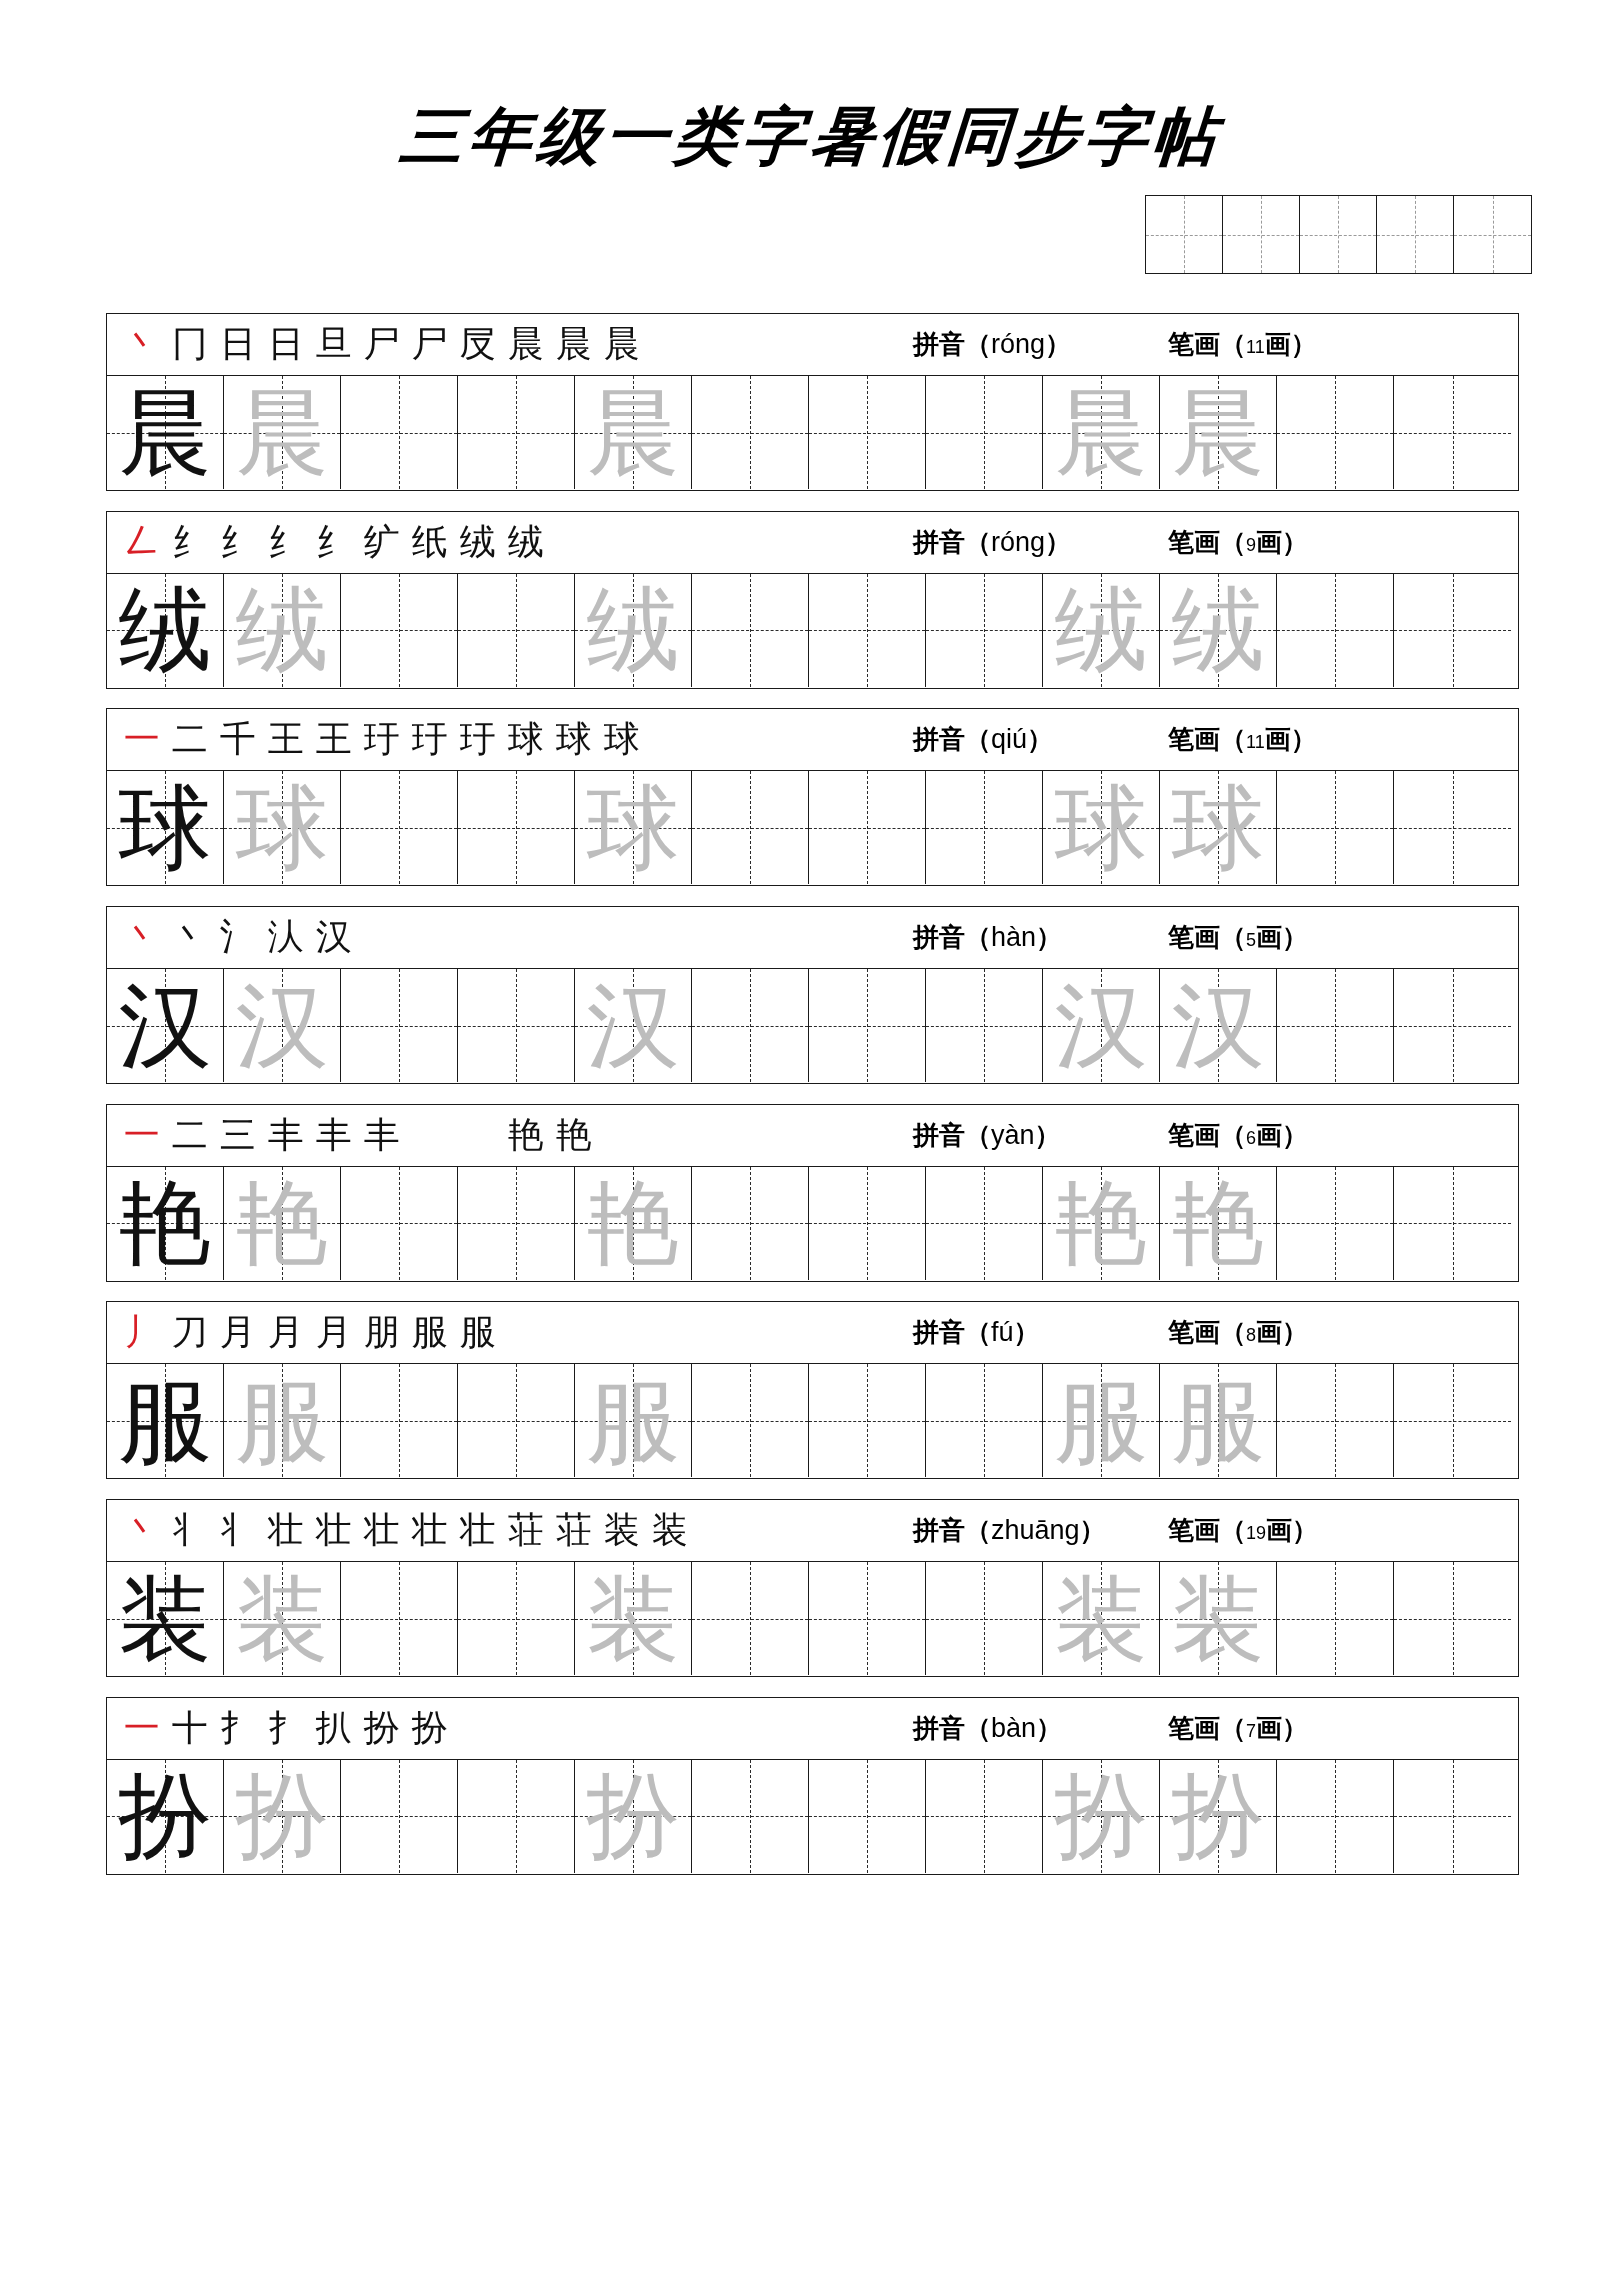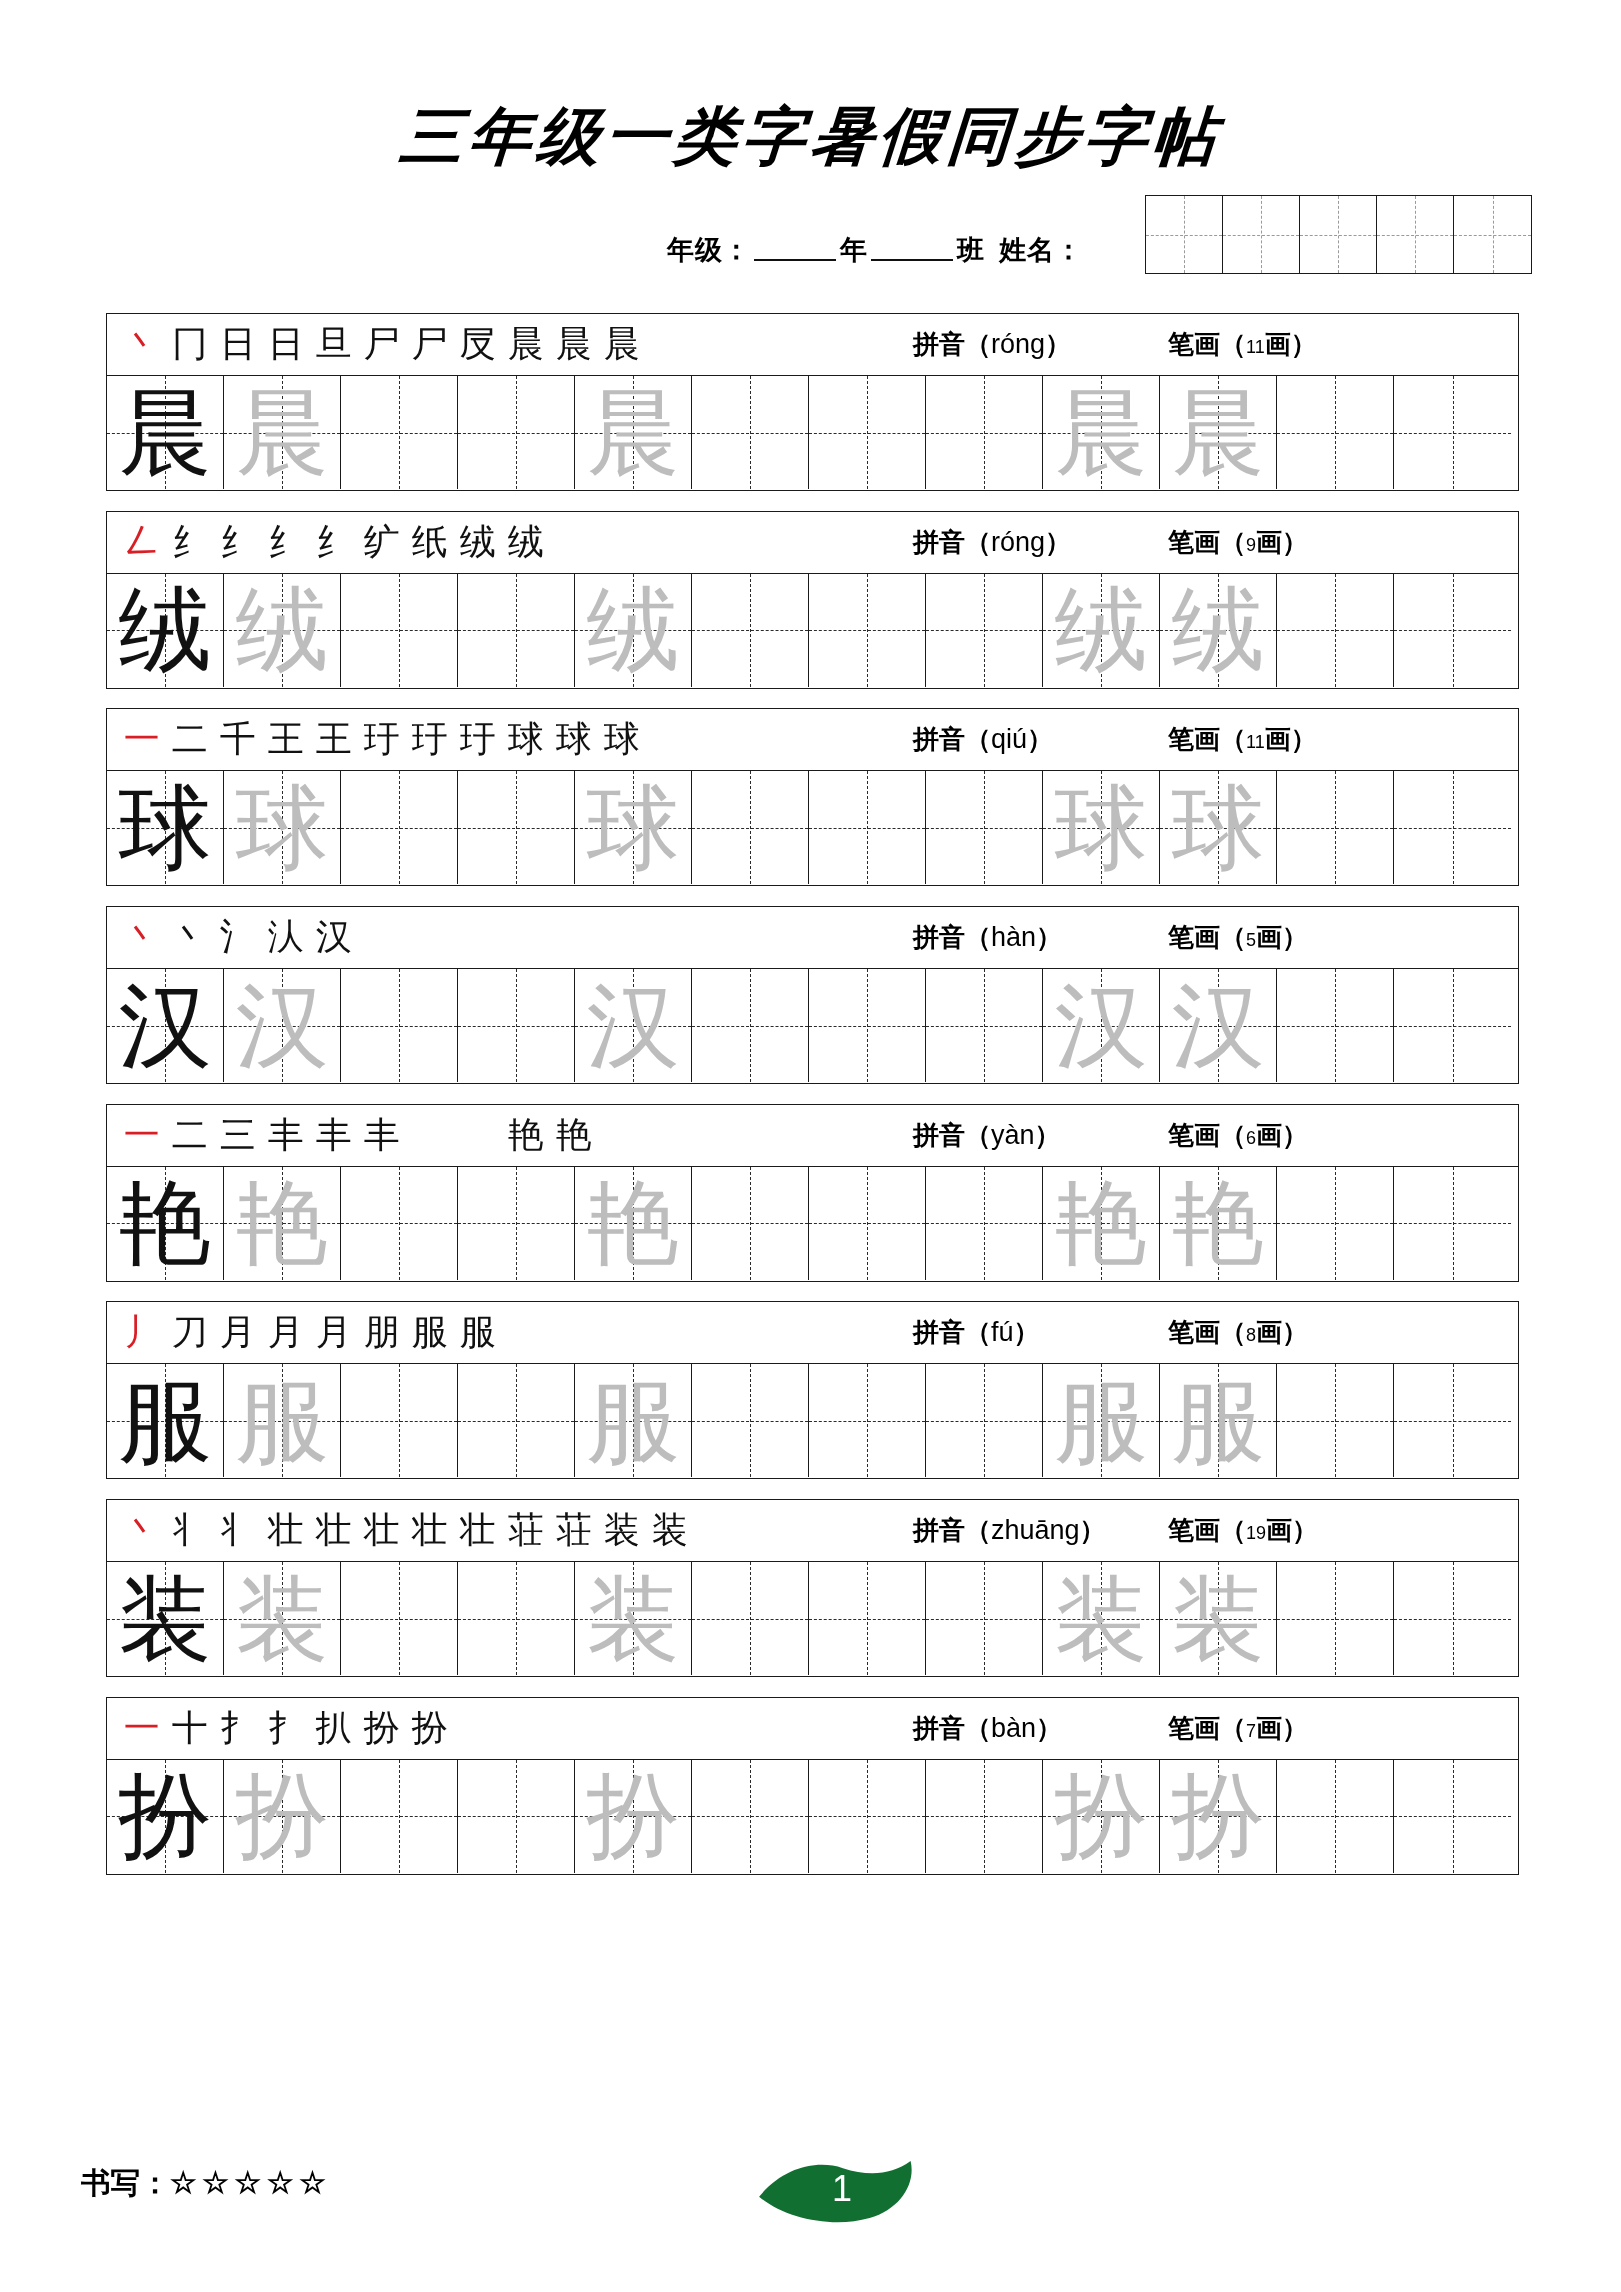--- a/index.html
+++ b/index.html
@@ -256,25 +256,20 @@
 </style>
 </head>
 <body>
 
 <div class="page">
 
   <div class="title-wrap">
     <div class="title">三年级一类字暑假同步字帖</div>
   </div>
 
-  <div class="header-line">
-    <div class="meta">
-      <span>年级：</span><span class="blank"></span><span>年</span><span class="blank"></span><span>班</span><span class="gap"></span><span>姓名：</span>
-    </div>
-  </div>
 
   <div class="name-grid" id="name-grid">
       <div class="name-cell"></div>
       <div class="name-cell"></div>
       <div class="name-cell"></div>
       <div class="name-cell"></div>
       <div class="name-cell"></div>
     </div>
 
   <div class="blocks" id="blocks">
@@ -714,26 +709,15 @@
           <div class="cell">
             <div class="ch blank"></div>
           </div>
           <div class="cell">
             <div class="ch blank"></div>
           </div>
         </div>
       </div>
     </div>
 
-  <div class="footer">
-    <div class="rating">
-      <span>书写：</span><span class="stars">☆☆☆☆☆</span>
-    </div>
-    <div class="pagebadge">
-      <svg width="170" height="82" viewBox="0 0 190 92">
-        <path d="M2 58 C 28 26, 66 16, 96 26 C 124 35, 150 34, 172 18 C 178 44, 160 72, 126 82 C 84 94, 30 82, 2 58 Z" fill="#117031"></path>
-      </svg>
-      <div class="num">1</div>
-    </div>
-  </div>
 
 </div>
 
 
 </body></html>

